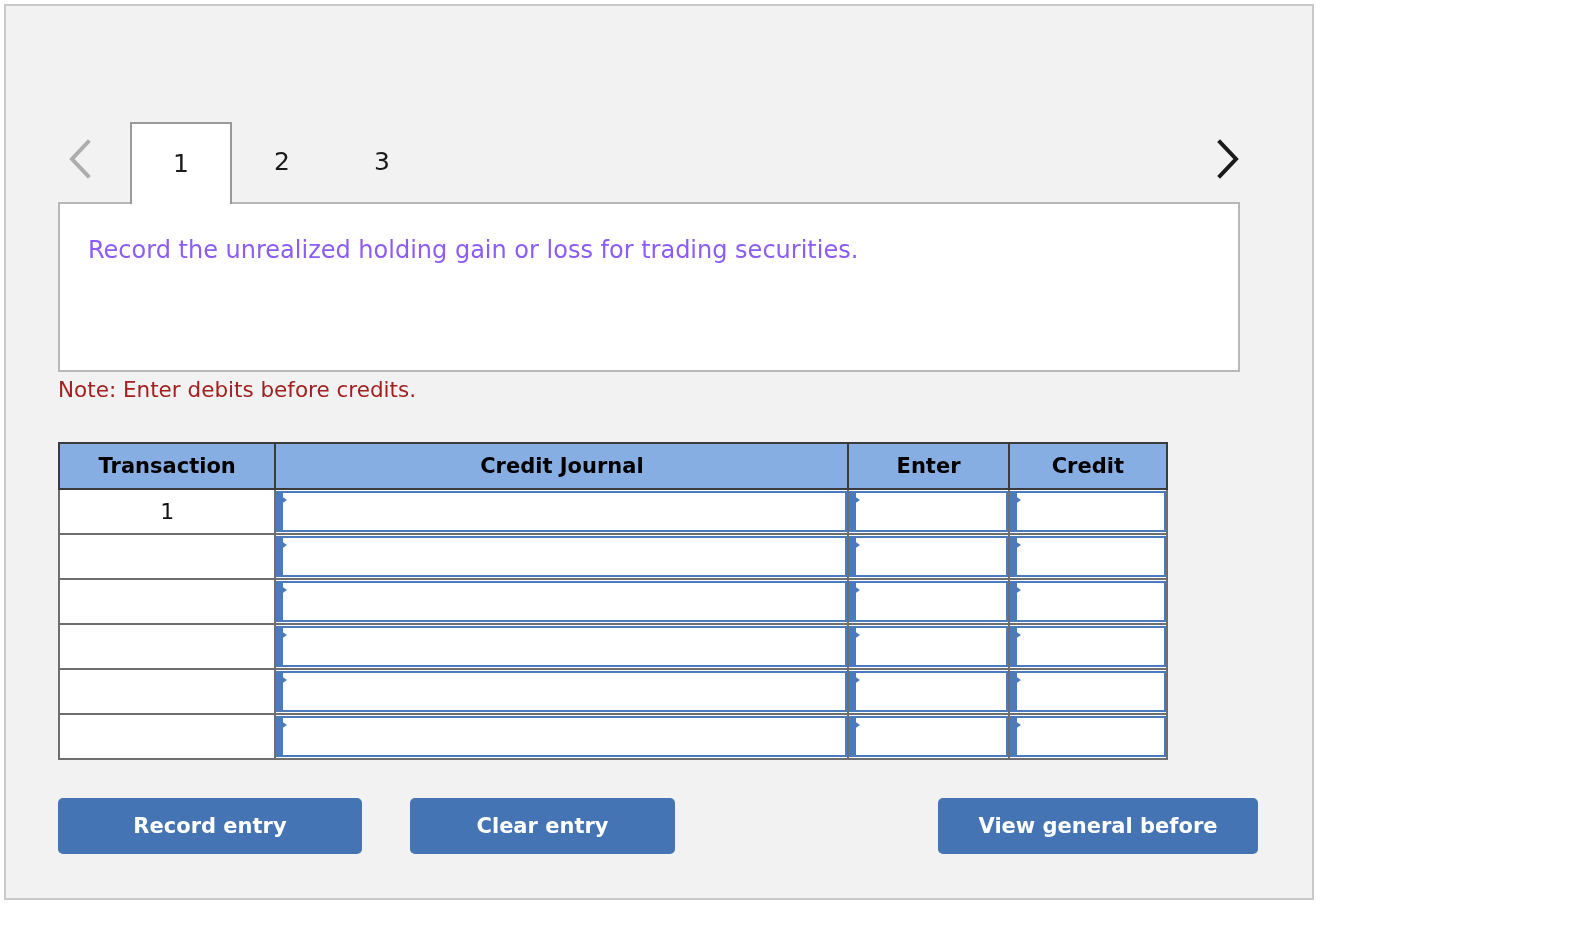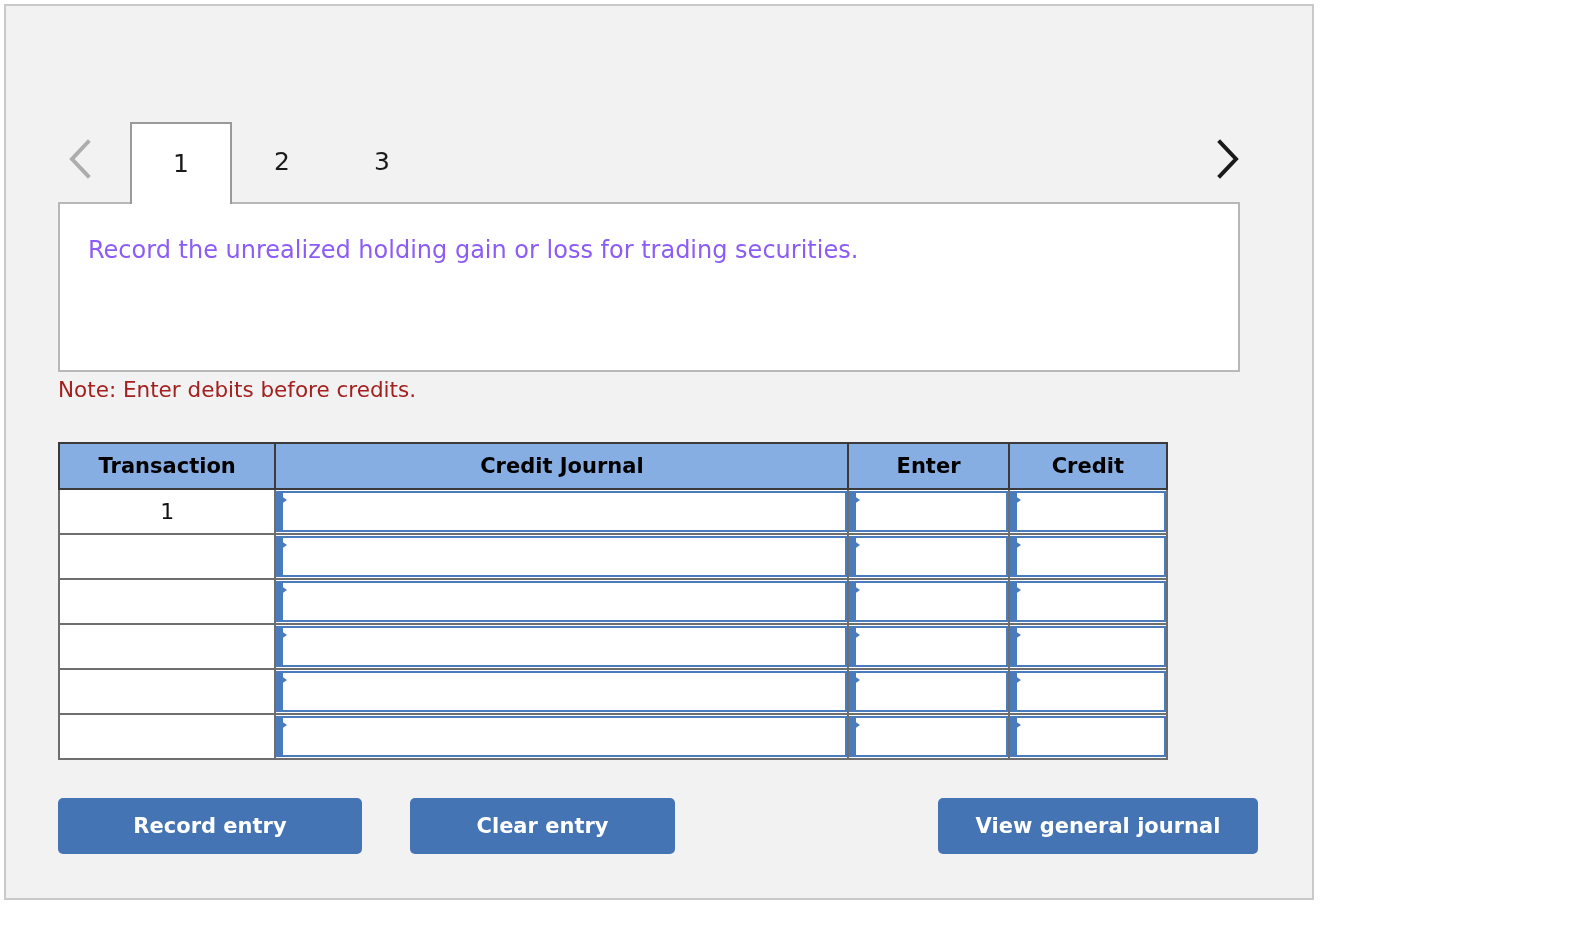--- a/index.html
+++ b/index.html
@@ -370,16 +370,16 @@
               <span class="marker"></span>
             </div>
           </td>
         </tr>
 
       </tbody>
     </table>
 
     <button class="btn btn-record">Record entry</button>
     <button class="btn btn-clear">Clear entry</button>
-    <button class="btn btn-view">View general journal</button>
+    <button class="btn btn-view">View general before</button>
 
   </div>
 </div>
 
 </body></html>

